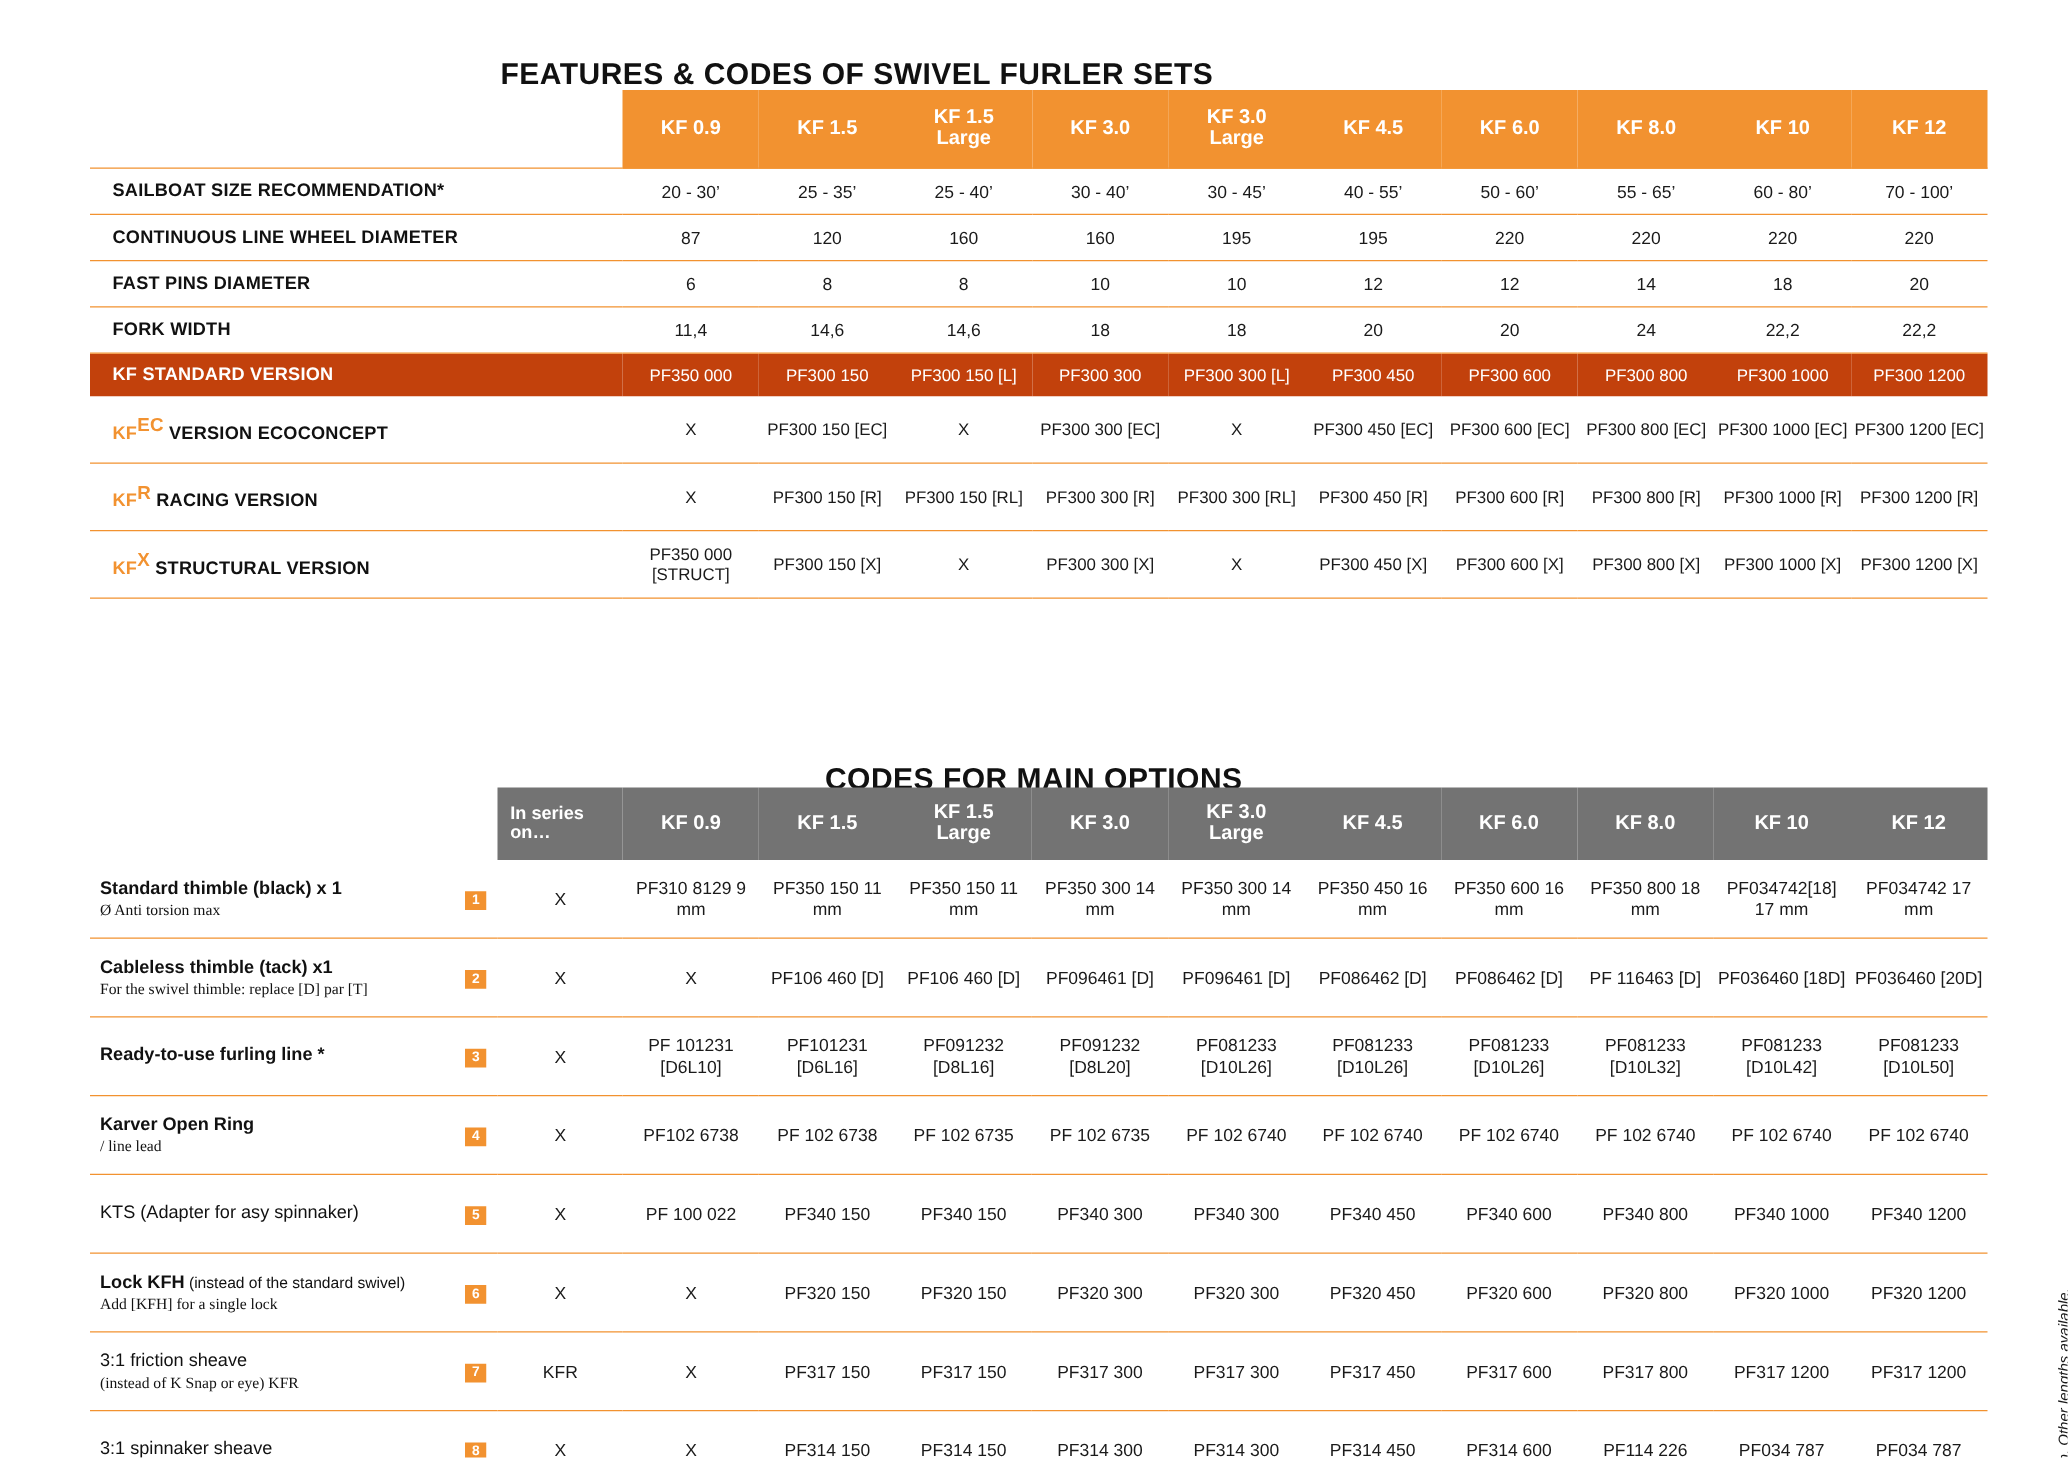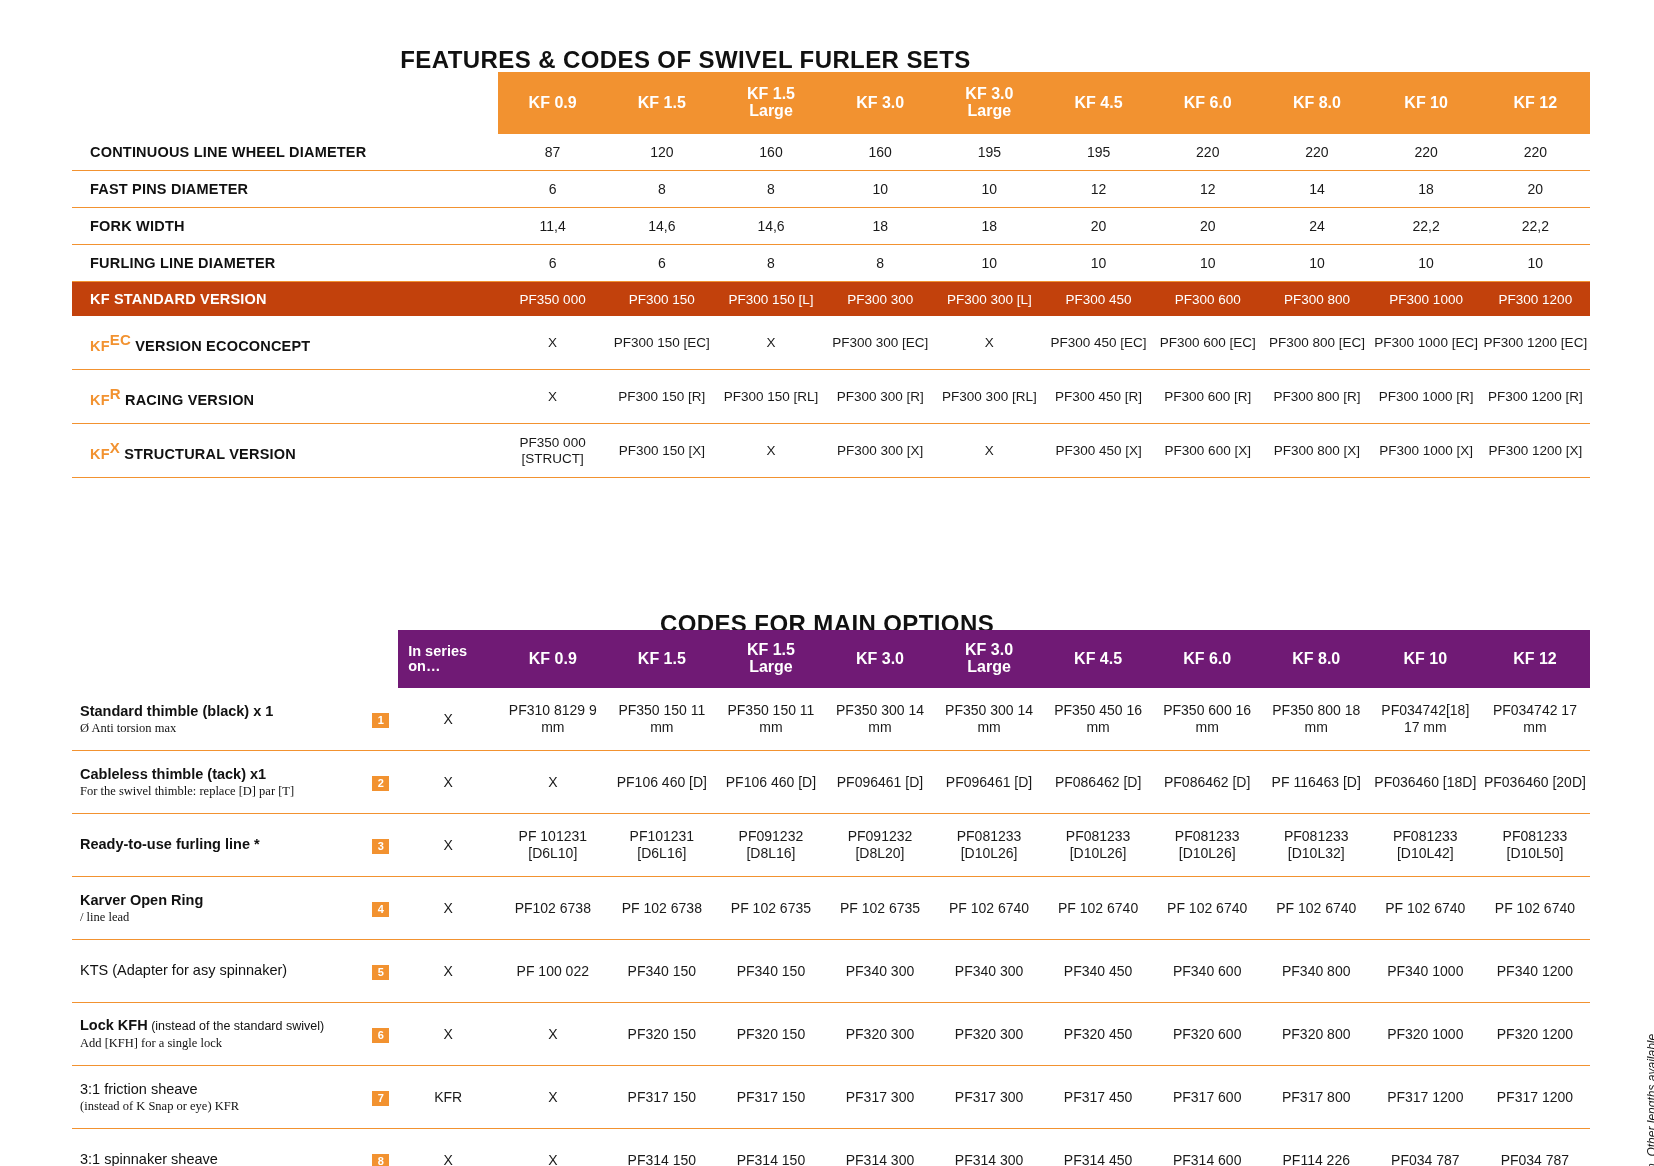--- a/index.html
+++ b/index.html
@@ -107,21 +107,21 @@
 
   
   #table-options {
     position: absolute;
     left: 72px;
     top: 630px;
     width: 1518px;
   }
 
   .opt-hdr {
-    background: #701a75;
+    background: #737373;
     color: #fff;
     font-weight: bold;
     font-size: 16px;
     text-align: center;
     vertical-align: middle;
     height: 56px;
     line-height: 1.05;
   }
   .opt-hdr.series-hdr {
     font-size: 14.5px;
@@ -239,20 +239,33 @@
           <div></div>
         </th>
         <th class="hdr-cell">
           <div>KF 12</div>
           <div></div>
         </th>
       </tr>
     </thead>
     <tbody>
 
+      <tr class="r-line r-first">
+        <td class="rowlabel">SAILBOAT SIZE RECOMMENDATION*</td>
+        <td class="cell">20 - 30’</td>
+        <td class="cell">25 - 35’</td>
+        <td class="cell">25 - 40’</td>
+        <td class="cell">30 - 40’</td>
+        <td class="cell">30 - 45’</td>
+        <td class="cell">40 - 55’</td>
+        <td class="cell">50 - 60’</td>
+        <td class="cell">55 - 65’</td>
+        <td class="cell">60 - 80’</td>
+        <td class="cell">70 - 100’</td>
+      </tr>
 
 
       <tr class="r-line">
         <td class="rowlabel">CONTINUOUS LINE WHEEL DIAMETER</td>
         <td class="cell">87</td>
         <td class="cell">120</td>
         <td class="cell">160</td>
         <td class="cell">160</td>
         <td class="cell">195</td>
         <td class="cell">195</td>
@@ -283,33 +296,20 @@
         <td class="cell">14,6</td>
         <td class="cell">18</td>
         <td class="cell">18</td>
         <td class="cell">20</td>
         <td class="cell">20</td>
         <td class="cell">24</td>
         <td class="cell">22,2</td>
         <td class="cell">22,2</td>
       </tr>
 
-      <tr class="r-line">
-        <td class="rowlabel">FURLING LINE DIAMETER</td>
-        <td class="cell">6</td>
-        <td class="cell">6</td>
-        <td class="cell">8</td>
-        <td class="cell">8</td>
-        <td class="cell">10</td>
-        <td class="cell">10</td>
-        <td class="cell">10</td>
-        <td class="cell">10</td>
-        <td class="cell">10</td>
-        <td class="cell">10</td>
-      </tr>
 
       <tr class="band">
         <td class="rowlabel"><span class="kf-mark">KF</span><span> STANDARD VERSION</span></td>
         <td class="cell">PF350 000</td>
         <td class="cell">PF300 150</td>
         <td class="cell">PF300 150 [L]</td>
         <td class="cell">PF300 300</td>
         <td class="cell">PF300 300 [L]</td>
         <td class="cell">PF300 450</td>
         <td class="cell">PF300 600</td>

